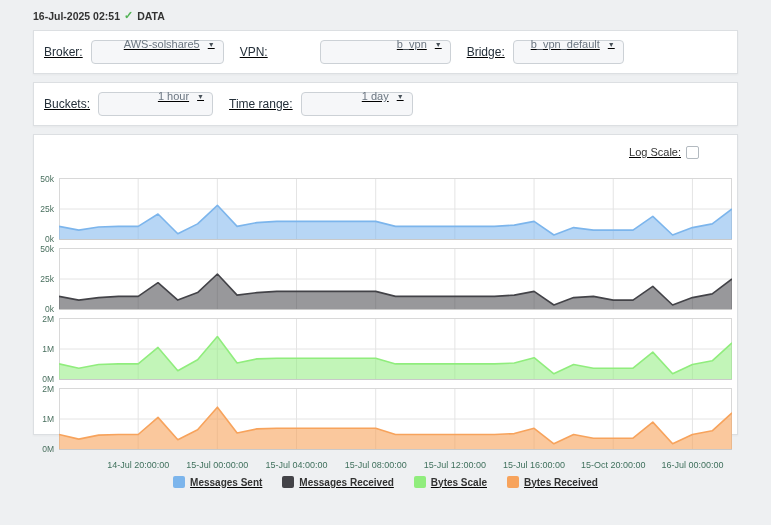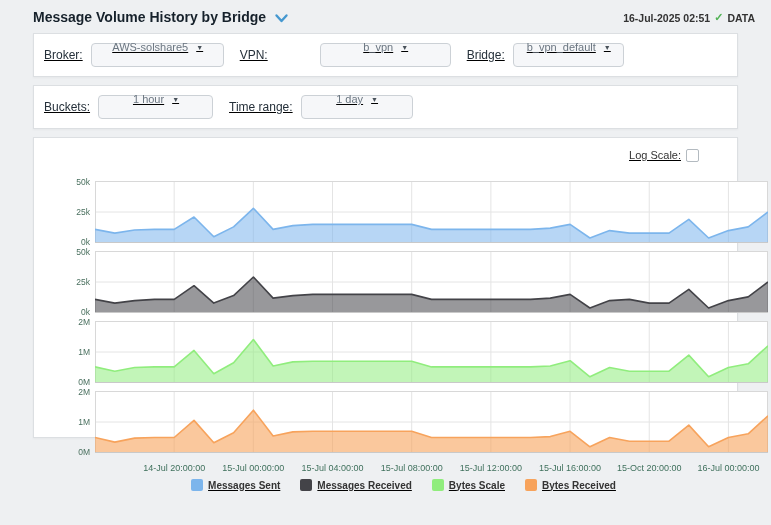--- a/index.html
+++ b/index.html
@@ -15,26 +15,26 @@
   .meta { font-size:10.5px; font-weight:600; color:#333; display:flex; align-items:flex-end; gap:4px; }
   .check { color:#52b356; font-size:11px; font-weight:bold; }
 
   
   .card { background:#fff; border:1px solid #dcdfe2; border-radius:0; margin:8px 33px 0 33px; width:705px;
           box-shadow:0 1px 2px rgba(0,0,0,0.04);text-decoration:underline; }
   .filters { height:44px; display:flex; align-items:center; padding:0 10px; }
   .fgroup { display:flex; align-items:center; margin-right:16px; }
   .flabel { font-size:12px; color:#25303a; margin-right:8px; }
   .fselect { height:24px; background:#f6f7f9; border:1px solid #ccd1d6; border-radius:4px;
-             display:flex; align-items:center; justify-content:center; padding:0 8px 16px 9px; cursor:pointer; }
+             display:flex; align-items:center; justify-content:flex-end; padding:0 8px 16px 9px; cursor:pointer; }
   .fvalue { font-size:11px; color:#6b7681; }
   .caret { font-size:7px; color:#49525a; margin-left:8px; }
 
   
-  .chart-card { height:301px; padding-top:8px;padding-left:36px; }
+  .chart-card { height:301px; padding-top:8px; }
   .logscale-row { display:flex; justify-content:flex-end; align-items:center; height:18px;
                   padding-right:38px; margin-bottom:17px; }
   .logscale-label { font-size:11px; color:#333; margin-right:5px; }
   .checkbox { width:13px; height:13px; background:#fff; border:1px solid #b3bac0; border-radius:2px; cursor:pointer; }
 
   .chart-row { position:relative; height:62px; margin-bottom:8px; padding-left:25px; }
   .ylabels { position:absolute; left:0; top:0; bottom:0; width:22px; }
   .yl { position:absolute; right:2px; font-size:8.5px; color:#4a705f; }
   .yl0 { top:-4px; } .yl1 { top:50%; margin-top:-5px; } .yl2 { bottom:-4px; }
   svg.plot { display:block; }
@@ -46,26 +46,20 @@
   .legend-item { display:flex; align-items:center; gap:5px; cursor:pointer; }
   .swatch { width:12px; height:12px; border-radius:2px; }
   .legend-label { font-size:10px; font-weight:600; color:#333; }
 </style>
 </head>
 <body>
 
 <div class="page">
 
   <div class="header">
-    <div class="title-wrap">
-      <span class="title">Message Volume History by Bridge</span>
-      <svg class="chevron" width="15" height="11" viewBox="0 0 15 11">
-        <polyline points="2.5,2.5 7.5,8 12.5,2.5" fill="none" stroke="#4598d0" stroke-width="2.4" stroke-linecap="round" stroke-linejoin="round"></polyline>
-      </svg>
-    </div>
     <div class="meta">
       <span>16-Jul-2025 02:51</span>
       <span class="check">✓</span>
       <span>DATA</span>
     </div>
   </div>
 
   <div class="card filters" id="filters-row1">
       <div class="fgroup">
         <span class="flabel">Broker:</span>

